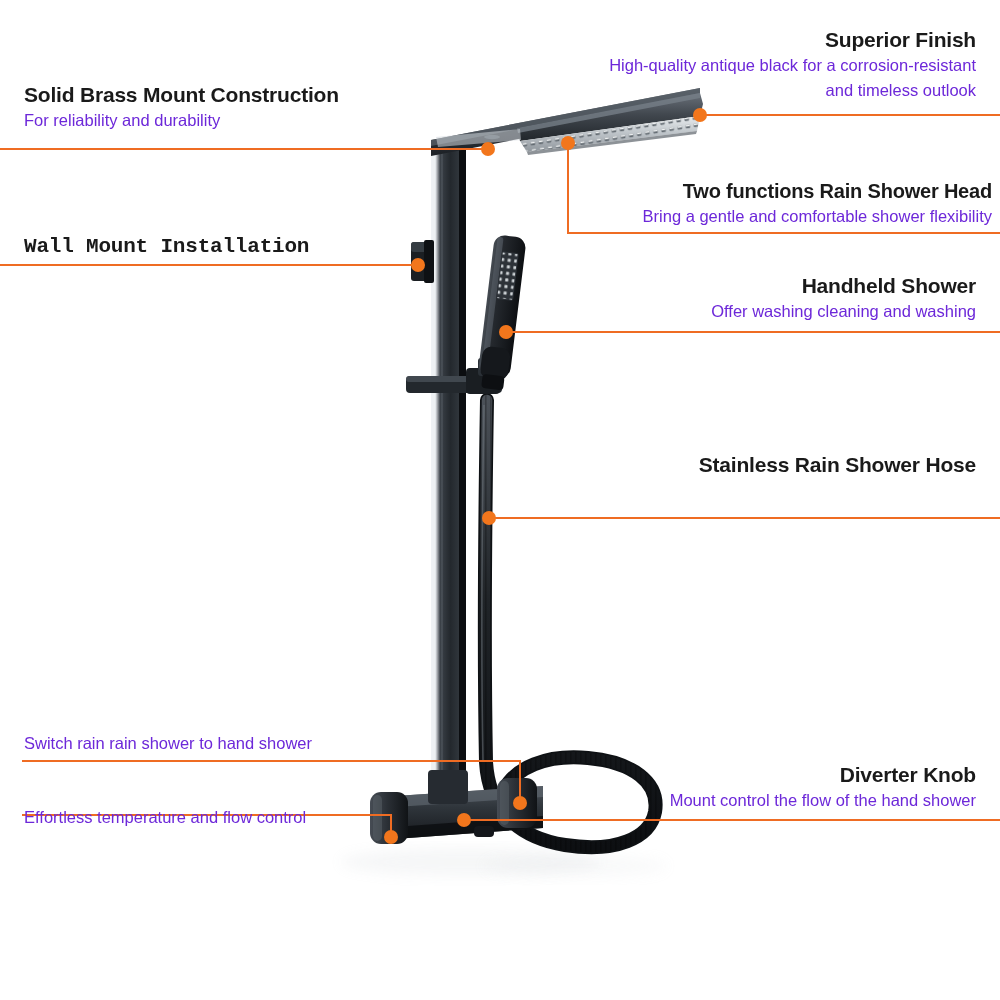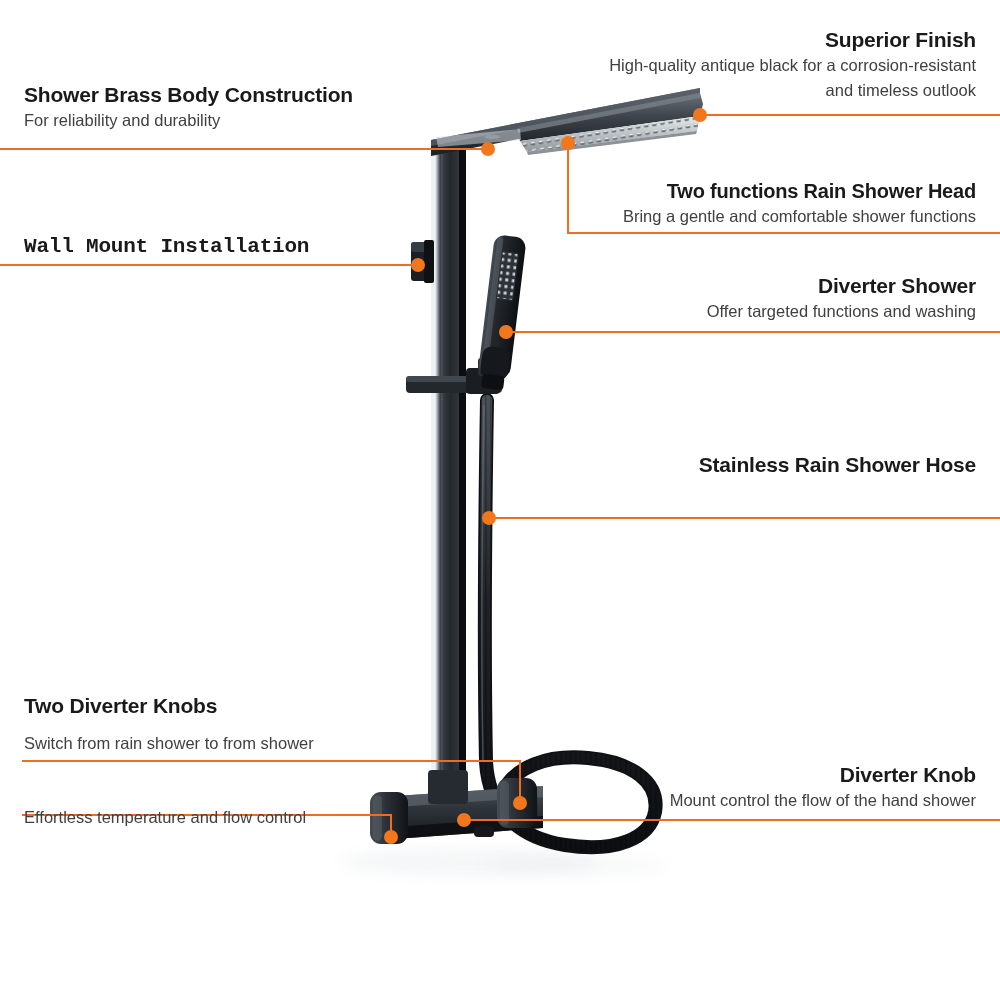--- a/index.html
+++ b/index.html
@@ -22,21 +22,21 @@
 
   
   .callout { position: absolute; }
   .callout .title {
     font-weight: bold;
     color: #1a1a1a;
     letter-spacing: -0.2px;
     white-space: nowrap;
   }
   .callout .desc {
-    color: #404040;
+    color: #6d28d9;
     white-space: nowrap;
   }
   .t-left  .title, .t-left  .desc { text-align: left; }
   .t-right .title, .t-right .desc { text-align: right; }
 
   .s-title-lg { font-size: 21px; line-height: 27px; }
   .s-title-md { font-size: 20px; line-height: 26px; }
   .s-desc     { font-size: 16.5px; line-height: 25px; }
 
   
@@ -252,47 +252,44 @@
   <div class="lead-h" style="left:463px; top:819px; width:537px;"></div>
   <div class="dot" style="left:464px; top:820px;"></div>
 
   <div class="callout t-right" style="right:24px; top:26px;">
     <div class="title s-title-lg">Superior Finish</div>
     <div class="desc s-desc">High-quality antique black for a corrosion-resistant</div>
     <div class="desc s-desc">and timeless outlook</div>
   </div>
 
   <div class="callout t-left" style="left:24px; top:81px;">
-    <div class="title s-title-lg">Shower Brass Body Construction</div>
+    <div class="title s-title-lg">Solid Brass Mount Construction</div>
     <div class="desc s-desc">For reliability and durability</div>
   </div>
 
-  <div class="callout t-right" style="right:24px; top:178px;">
+  <div class="callout t-right" style="right:8px; top:178px;">
     <div class="title s-title-md">Two functions Rain Shower Head</div>
-    <div class="desc s-desc">Bring a gentle and comfortable shower functions</div>
+    <div class="desc s-desc">Bring a gentle and comfortable shower flexibility</div>
   </div>
 
   <div class="callout t-left" style="left:24px; top:233px;font-family:Liberation Mono, monospace;">
     <div class="title s-title-lg">Wall Mount Installation</div>
   </div>
 
   <div class="callout t-right" style="right:24px; top:272px;">
-    <div class="title s-title-lg">Diverter Shower</div>
-    <div class="desc s-desc">Offer targeted functions and washing</div>
+    <div class="title s-title-lg">Handheld Shower</div>
+    <div class="desc s-desc">Offer washing cleaning and washing</div>
   </div>
 
   <div class="callout t-right" style="right:24px; top:451px;">
     <div class="title s-title-lg">Stainless Rain Shower Hose</div>
   </div>
 
-  <div class="callout t-left" style="left:24px; top:692px;">
-    <div class="title s-title-lg">Two Diverter Knobs</div>
-  </div>
   <div class="callout t-left" style="left:24px; top:731px;">
-    <div class="desc s-desc">Switch from rain shower to from shower</div>
+    <div class="desc s-desc">Switch rain rain shower to hand shower</div>
   </div>
   <div class="callout t-left" style="left:24px; top:786px;margin-top:19px;">
     <div class="desc s-desc">Effortless temperature and flow control</div>
   </div>
 
   <div class="callout t-right" style="right:24px; top:761px;">
     <div class="title s-title-lg">Diverter Knob</div>
     <div class="desc s-desc">Mount control the flow of the hand shower</div>
   </div>
 

